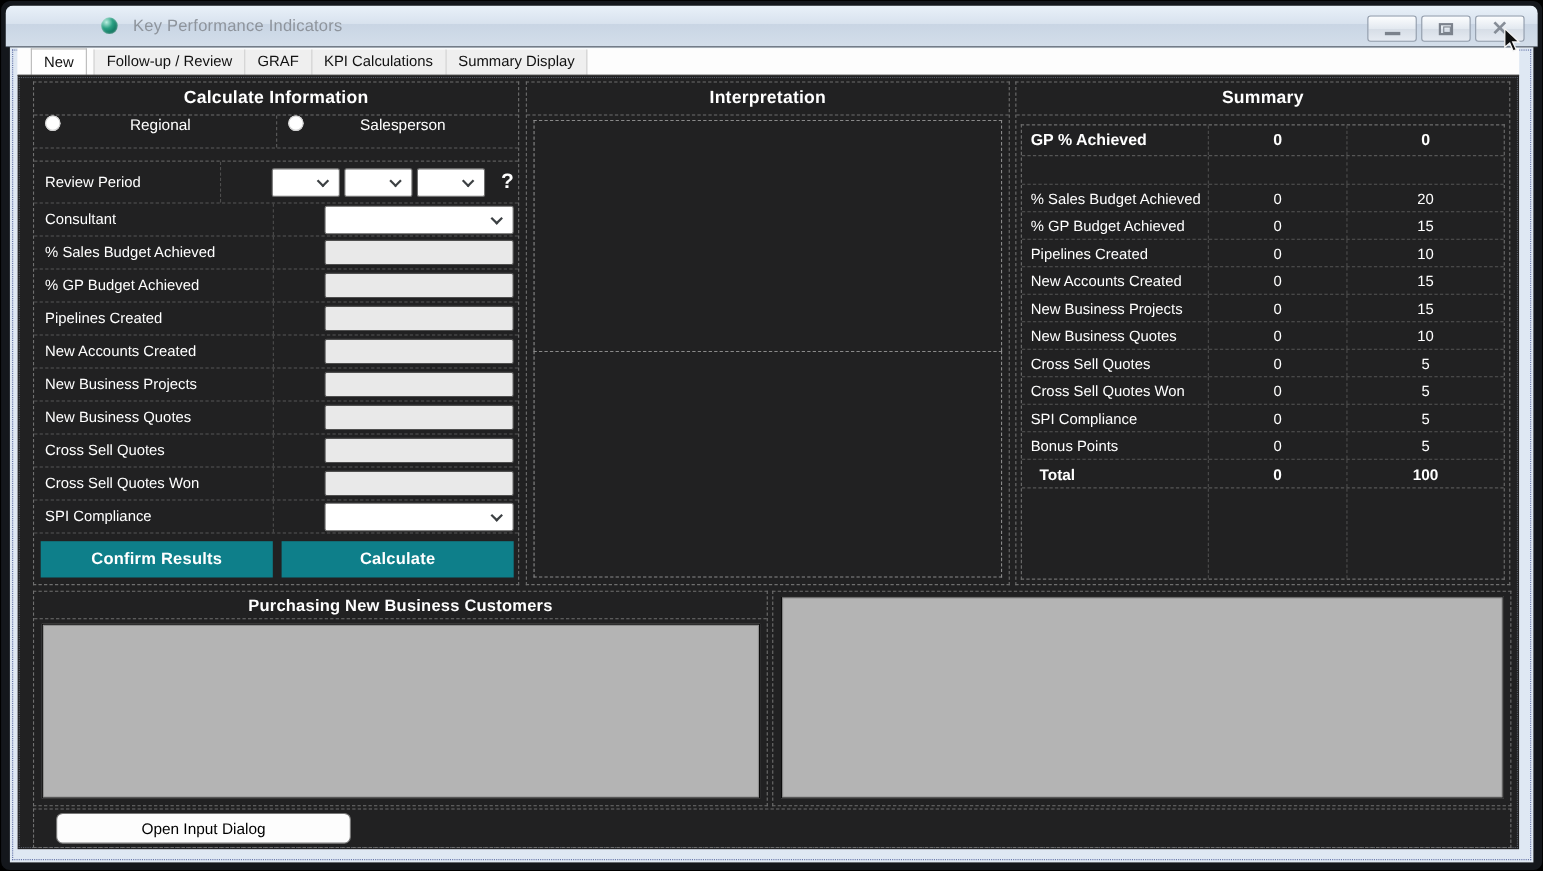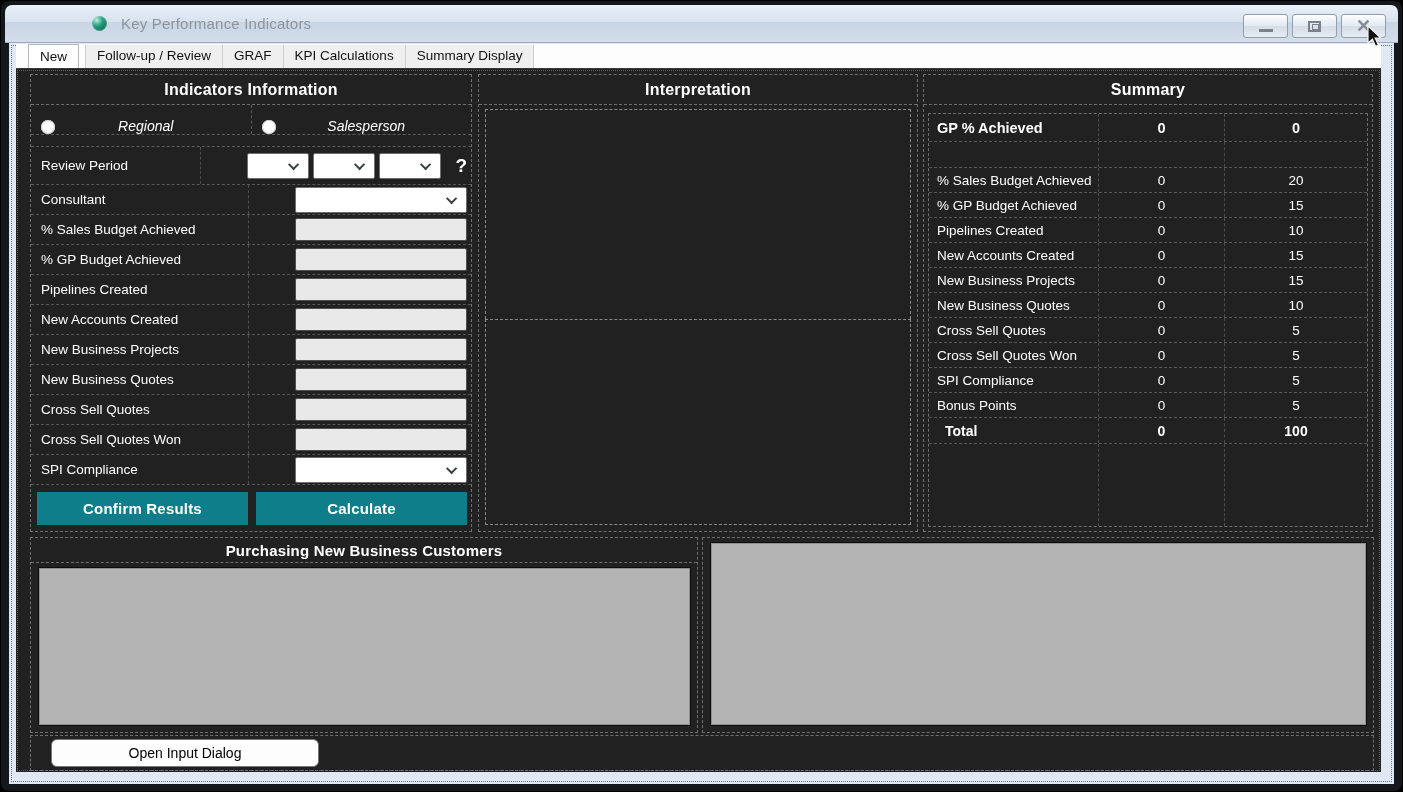--- a/index.html
+++ b/index.html
@@ -70,21 +70,21 @@
   .panel { position:absolute; border:1px dashed #6f6f6f; background:#212122; display:flex; flex-direction:column; }
   .panel-header {
     height:30px; display:flex; align-items:center; justify-content:center;
     color:#fff; font-weight:bold; font-size:16px; border-bottom:1px dashed #6f6f6f;
     letter-spacing:.2px;
   }
 
   
   .p-consult { left:14px; top:5px; width:442px; height:458px; }
   .radio-row { height:30px; display:flex; border-bottom:1px dashed #5c5c5c; }
-  .radio-half { flex:1; display:flex; align-items:flex-end; position:relative; border-right:1px dashed #5c5c5c;font-style:italic; }
+  .radio-half { flex:1; display:flex; align-items:flex-start; position:relative; border-right:1px dashed #5c5c5c; }
   .radio-half:last-child { border-right:none; }
   .radio-dot { width:14px; height:14px; border-radius:50%; background:#fff; margin-left:10px; box-shadow:0 0 0 1px #cfcfcf inset; }
   .radio-label { flex:1; text-align:center; color:#fff; font-size:14px; margin-right:14px; }
   .gap-row { height:12px; border-bottom:1px dashed #5c5c5c; }
   .ci-row { height:30px; display:flex; align-items:center; border-bottom:1px dashed #565656;gap:40px; }
   .ci-row--tall { height:38px; }
   .ci-label { width:218px; padding-left:10px; color:#fff; font-size:13.5px; border-right:1px dashed #4d4d4d; height:100%; display:flex; align-items:center; }
   .ci-ctrl { flex:1; display:flex; align-items:center; padding:0 4px 0 6px; height:100%; }
   .tbox {
     width:100%; height:23px; background:#e9e9e9; border:1px solid #4f4f4f;
@@ -182,21 +182,21 @@
         <div class="tab">Follow-up / Review</div>
         <div class="tab">GRAF</div>
         <div class="tab">KPI Calculations</div>
         <div class="tab">Summary Display</div>
       </div>
 
       <div class="form">
         <div class="form-edge"></div>
 
         <div class="panel p-consult">
-          <div class="panel-header">Indicators Information</div>
+          <div class="panel-header">Calculate Information</div>
 
           <div class="radio-row">
             <div class="radio-half">
               <span class="radio-dot"></span>
               <span class="radio-label">Regional</span>
             </div>
             <div class="radio-half">
               <span class="radio-dot"></span>
               <span class="radio-label">Salesperson</span>
             </div>

